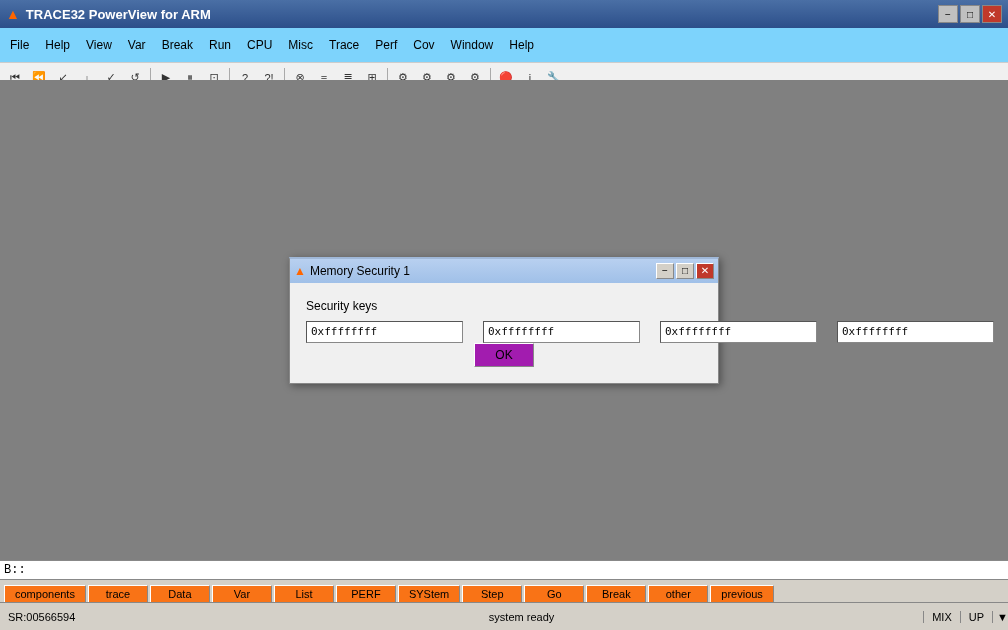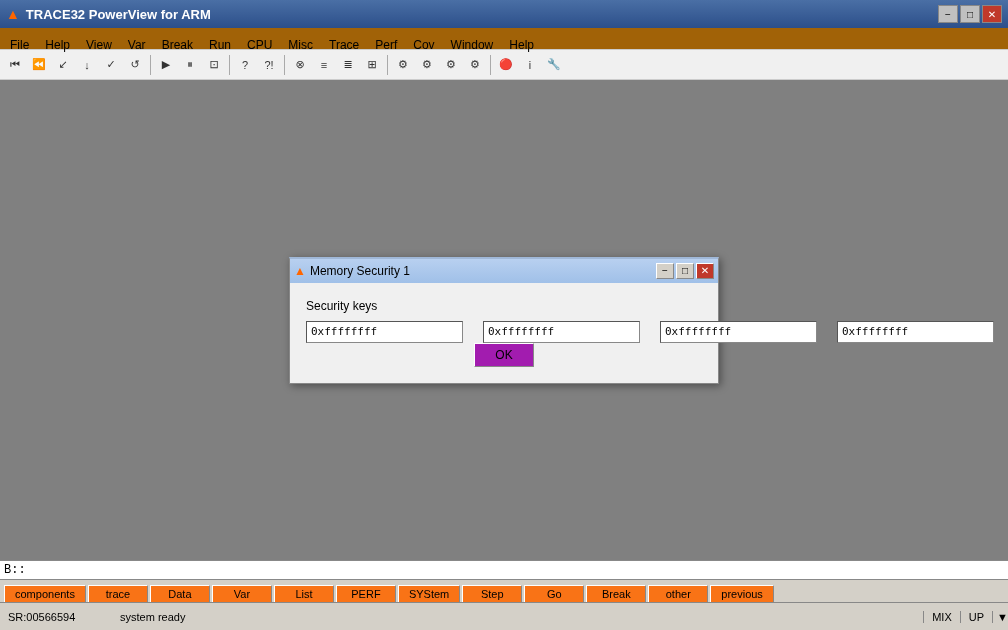--- a/index.html
+++ b/index.html
@@ -49,25 +49,26 @@
       font-size: 10px;
       color: #000;
     }
     .title-btn.close-btn {
       background: #c0392b;
       color: white;
     }
 
     
     #menu-bar {
-      background: #a16207;
+      background: #7dd3fc;
       height: 22px;
       display: flex;
+      align-items: center;
       border-bottom: 1px solid #ccc;
-      padding: 8px 2px;
+      padding: 17px 2px;
     }
     .menu-item {
       padding: 2px 8px;
       cursor: pointer;
       font-size: 12px;
       color: #000;
     }
 
     
     #toolbar {
@@ -168,21 +169,21 @@
       align-items: center;
       border-top: 1px solid #888;
       font-size: 11px;
     }
     #status-sr {
       padding: 0 8px;
       min-width: 120px;
     }
     #status-ready {
       flex: 1;
-      text-align: left;
+      text-align: center;
     }
     #status-mix {
       padding: 0 8px;
       border-left: 1px solid #888;
     }
     #status-up {
       padding: 0 8px;
       border-left: 1px solid #888;
     }
     #status-scroll {

